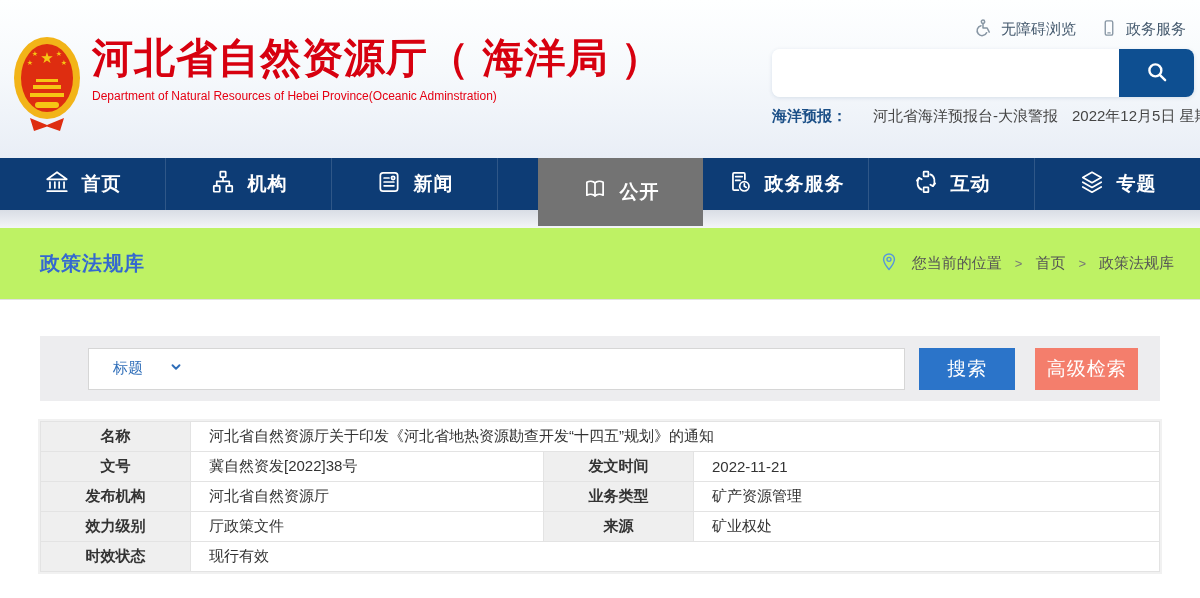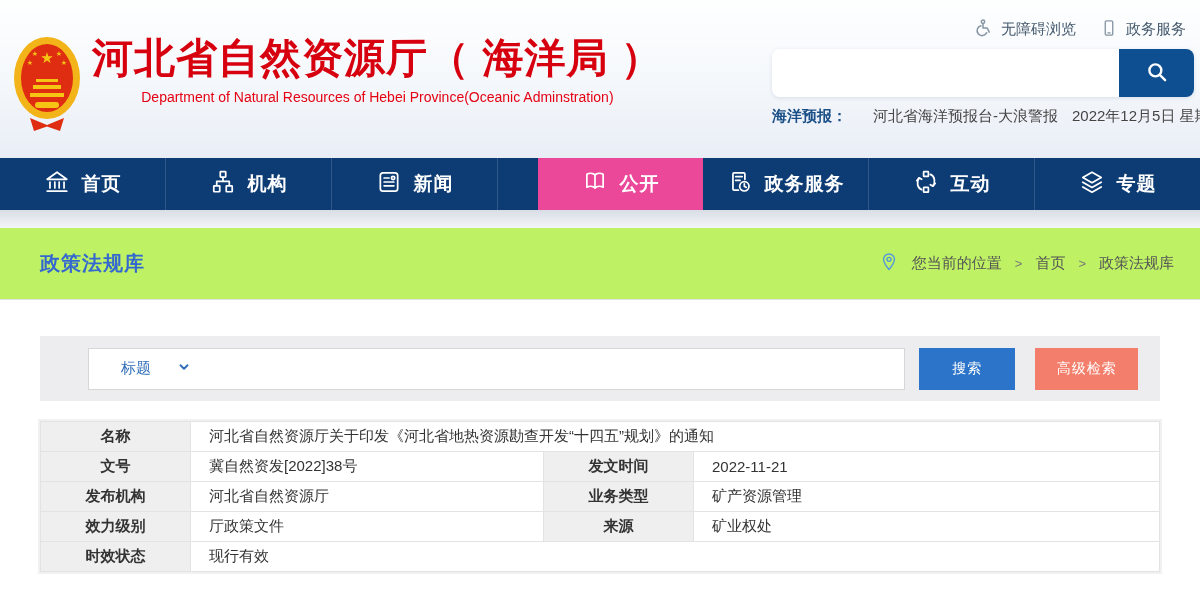--- a/index.html
+++ b/index.html
@@ -18,21 +18,21 @@
     display:flex; align-items:center; gap:24px;
     font-size:15px; color:#44596d;
   }
   .top-link { display:flex; align-items:center; gap:8px; cursor:pointer; }
   .brand { position:absolute; left:10px; top:32px; display:flex; gap:8px; }
   .brand-text { padding-top:2px; }
   .brand-title {
     color:#d7000f; font-size:41px; font-weight:bold;
     letter-spacing:1px; line-height:1.2;
   }
-  .brand-sub { color:#e50012; font-size:14px; margin-top:6px;text-align:center; }
+  .brand-sub { color:#e50012; font-size:12px; margin-top:6px; }
   .header-search {
     position:absolute; top:49px; right:6px; width:422px; height:48px;
     display:flex; border-radius:8px; box-shadow:0 1px 4px rgba(20,60,110,.12);
   }
   .header-search input {
     flex:1; border:none; outline:none; background:#fff;
     border-radius:8px 0 0 8px; font-size:16px; padding:0 14px;
   }
   .header-search button {
     width:75px; border:none; background:#0e4f91; cursor:pointer;
@@ -48,52 +48,52 @@
   .nav {
     position:relative; z-index:2; height:52px; background:#0d3c75;
     display:flex; overflow:visible;
   }
   .nav-item {
     flex:1; height:52px; display:flex; align-items:center; justify-content:center;
     gap:12px; color:#fff; font-size:19px; font-weight:bold; letter-spacing:1px;
     border-right:1px solid rgba(255,255,255,.14); cursor:pointer;
   }
   .nav-item:last-child { border-right:none; }
-  .nav-item.active { background:#ec4899; height:52px; border-right:none;margin-left:40px; }
+  .nav-item.active { background:#737373; height:68px; border-right:none;margin-left:40px; }
   .nav-item svg { flex:none; }
   .nav-strip { height:18px; background:linear-gradient(180deg,#d9dde5,#f4f5f8); }
   
   .crumb-band {
     height:72px; background:#bef264; border-bottom:1px solid #e1e1e1;
     display:flex; align-items:center; justify-content:space-between;
     padding:0 26px 0 40px;
   }
   .page-title { color:#3468d0; font-size:20px; font-weight:bold; letter-spacing:1px; }
   .crumbs { display:flex; align-items:center; gap:13px; font-size:15px; color:#555; }
   .crumbs .sep { color:#777; font-size:13px; }
   .crumb-link { cursor:pointer; }
   
   .main { padding:36px 40px 0; background:#fff; }
   .filter-band {
     height:65px; background:#ededef;
     display:flex; align-items:center; padding:0 22px 0 48px;
   }
   .filter-box {
     width:828px; height:42px; background:#fff; border:1px solid #d6d6d6;
-    display:flex; align-items:center; padding-left:32px;
+    display:flex; align-items:center; padding-left:24px;
   }
   .select-trigger {
     display:flex; align-items:center; gap:26px;
     color:#2e6db8; font-size:15px; cursor:pointer;
   }
   .filter-box input {
     flex:1; height:100%; border:none; outline:none; font-size:15px; padding:0 12px;
     background:transparent;
   }
-  .btn { height:42px; border:none; color:#fff; font-size:14px; cursor:pointer;
+  .btn { height:42px; border:none; color:#fff; font-size:19px; cursor:pointer;
          font-family:Liberation Sans, sans-serif; letter-spacing:1px; }
   .btn-search   { width:98px; margin-left:14px; background:#2b74c9; }
   .btn-advanced { width:104px; margin-left:20px; background:#f47e6c; }
   
   table.detail {
     margin-top:20px; width:100%; border-collapse:collapse;
     box-shadow:0 0 0 2px #f1f1f1;
   }
   table.detail td {
     border:1px solid #e3e3e3; height:30px; font-size:15px; color:#333;

